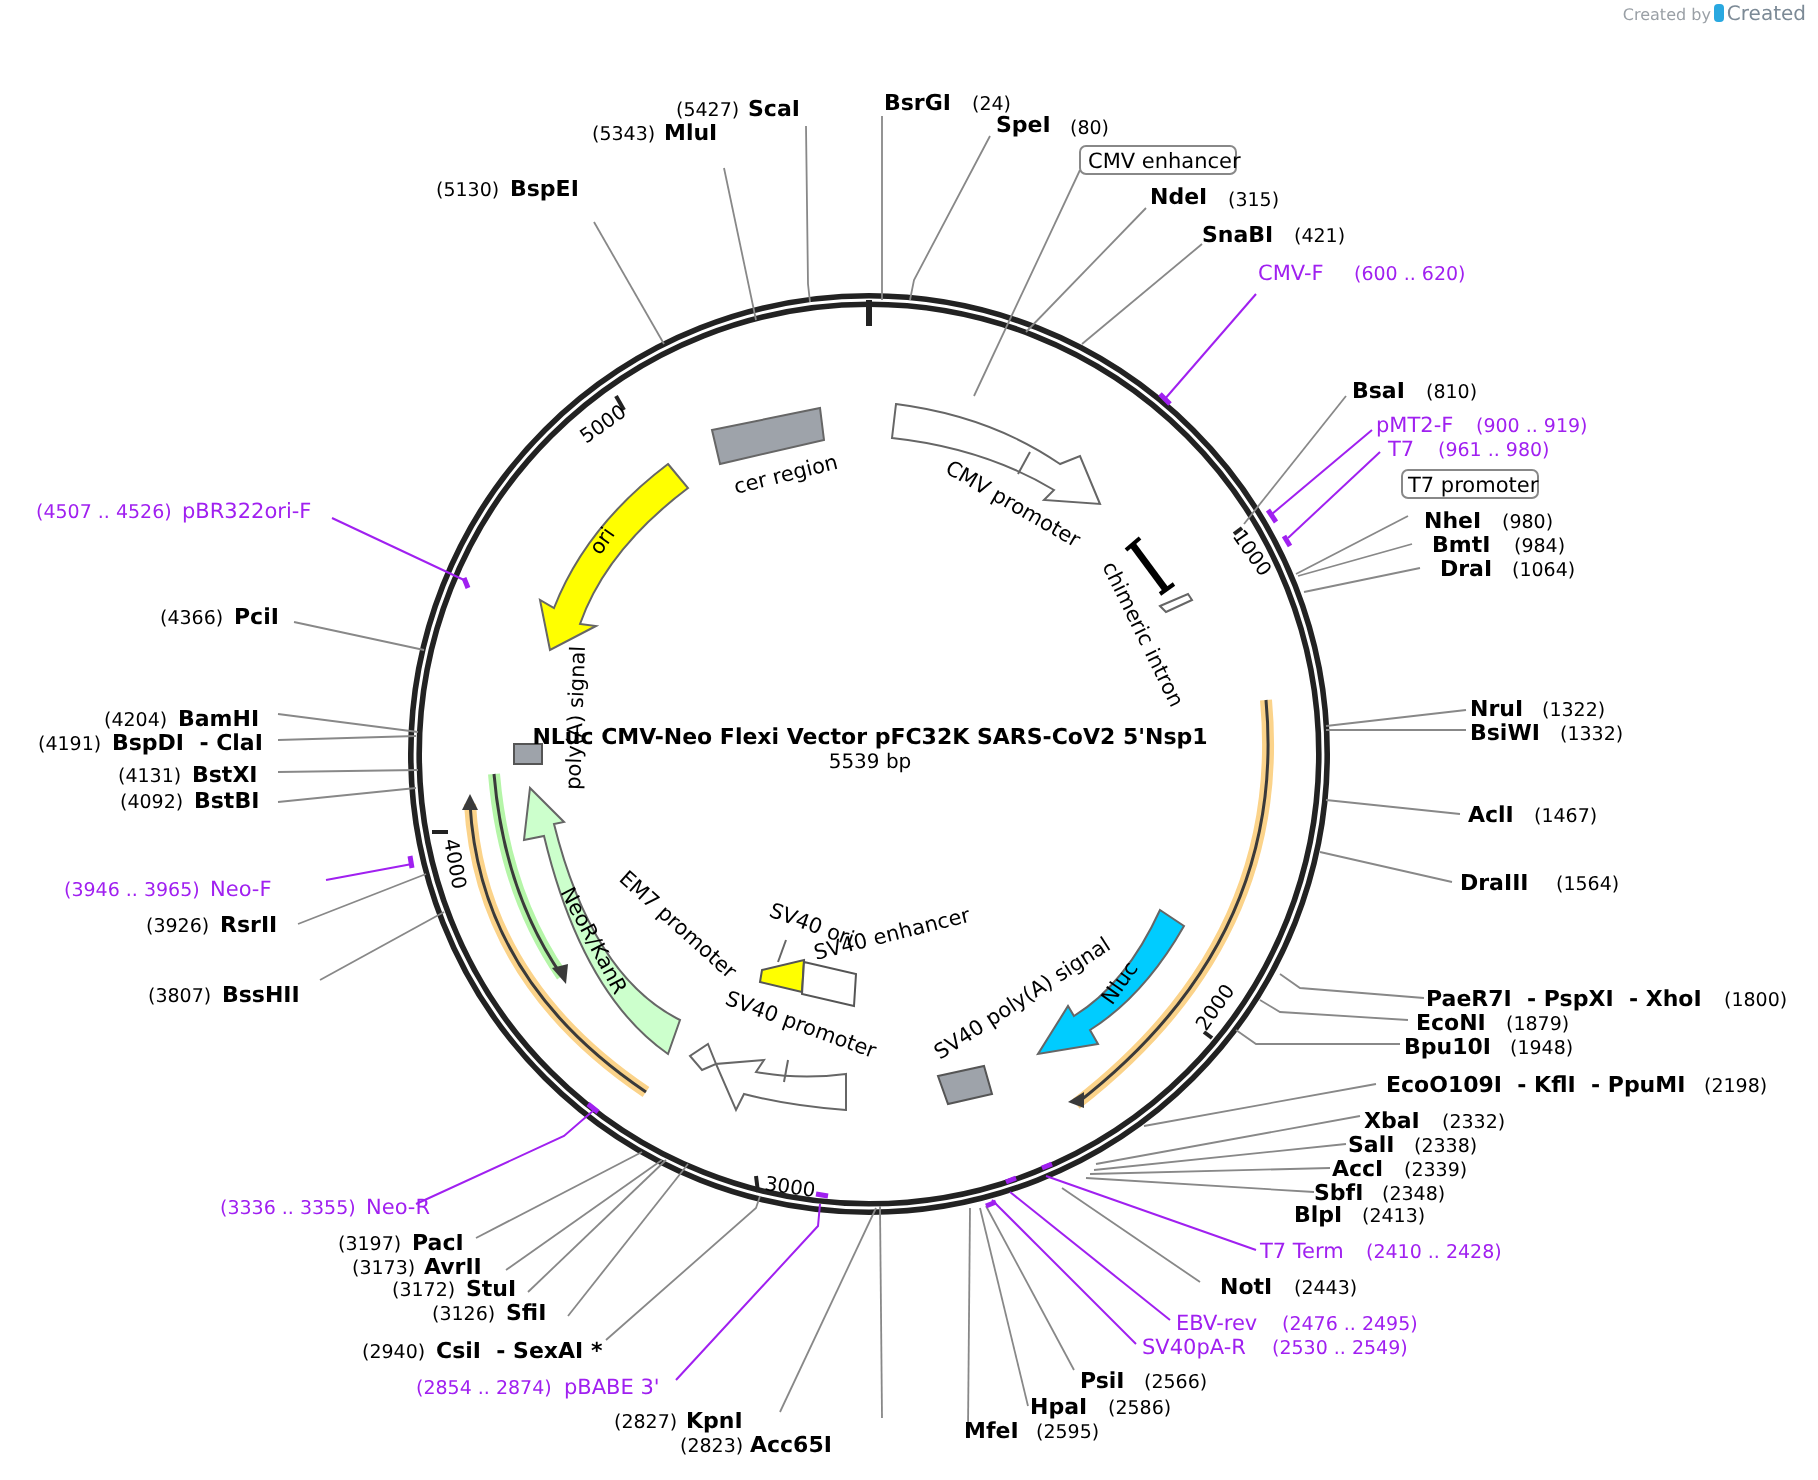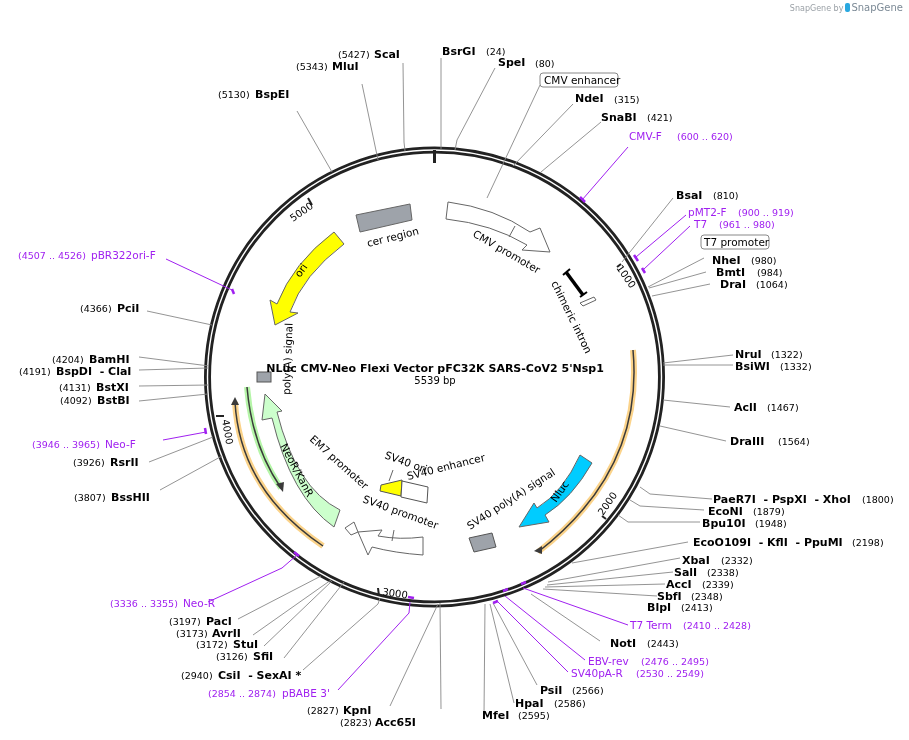--- a/index.html
+++ b/index.html
@@ -14,21 +14,21 @@
   .prim { font-size:10.5px; fill:#a020f0; }
   .primpos { font-size:9.5px; fill:#a020f0; }
   .feat { font-size:10.5px; fill:#000; }
   .title { font-size:11px; font-weight:bold; fill:#000; }
   .sub { font-size:10px; fill:#000; }
 </style>
 </head>
 <body>
 
 <div class="credit">
-  <span>SnapGene by</span><span class="logo"></span><span class="brand">SnapGene</span>
+  <span>Created by</span><span class="logo"></span><span class="brand">Created</span>
 </div>
 
 <svg id="map" width="909" height="740" viewBox="0 0 909 740">
 
   <g>
     <circle cx="434.5" cy="377" r="227" fill="none" stroke="#222" stroke-width="7"></circle>
     <circle cx="434.5" cy="377" r="227" fill="none" stroke="#fff" stroke-width="1.4"></circle>
   </g>
 
   <line x1="434.5" y1="150" x2="434.5" y2="163" stroke="#222" stroke-width="3"></line>

